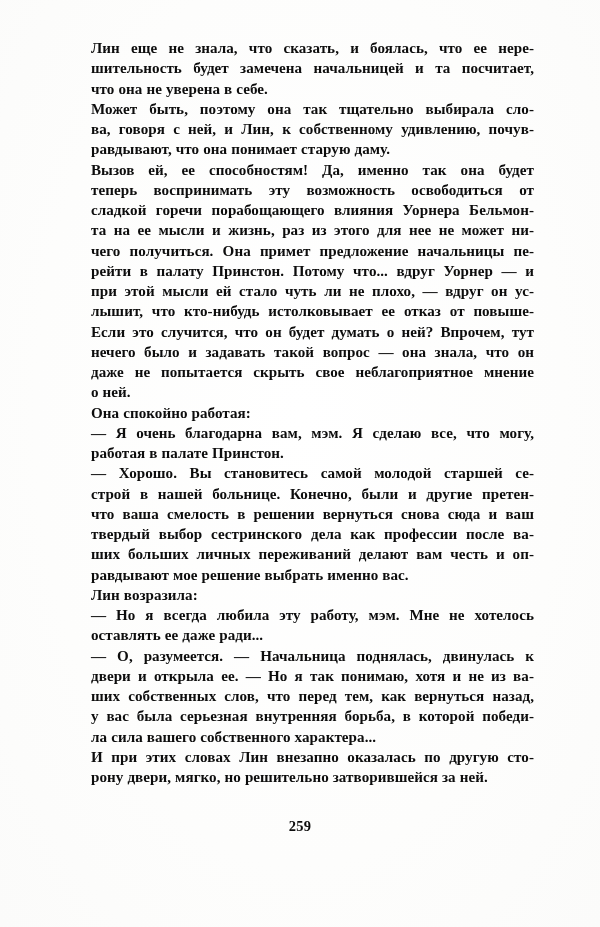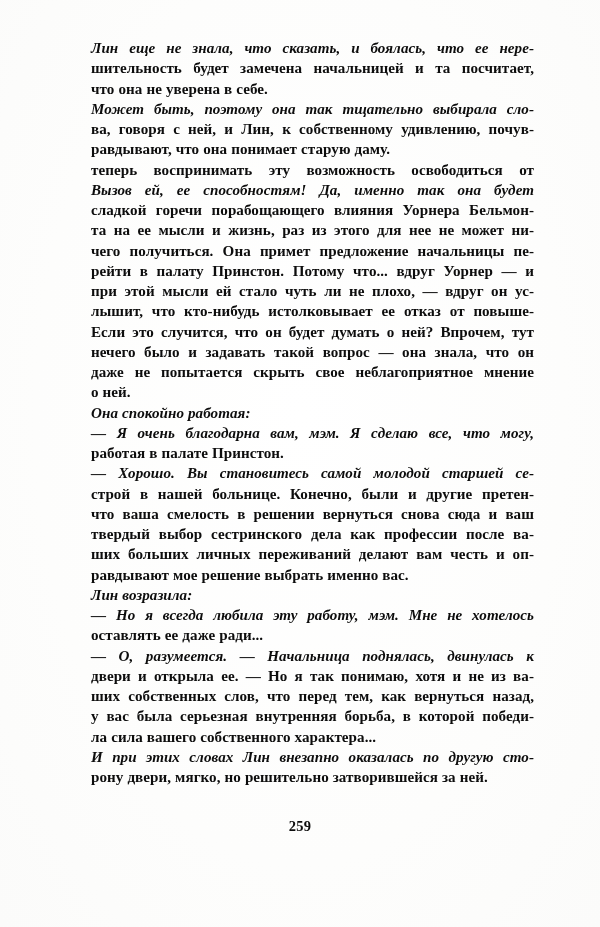--- a/index.html
+++ b/index.html
@@ -72,21 +72,20 @@
   .ln.j {
     text-align: justify;
     text-align-last: justify;
   }
   .ln.last {
     text-align: left;
     text-align-last: left;
   }
   .ln.ind {
     text-indent: 25px;
-    font-style: italic;
   }
 
   #folio {
     position: absolute;
     left: 0;
     right: 0;
     top: 817px;
     text-align: center;
     font-size: 14.5px;
     font-weight: 700;
@@ -105,22 +104,22 @@
         <span class="ln j ind">Лин еще не знала, что сказать, и боялась, что ее нере-</span>
         <span class="ln j">шительность будет замечена начальницей и та посчитает,</span>
         <span class="ln last">что она не уверена в себе.</span>
       </p>
       <p class="para indent">
         <span class="ln j ind">Может быть, поэтому она так тщательно выбирала сло-</span>
         <span class="ln j">ва, говоря с ней, и Лин, к собственному удивлению, почув-</span>
         <span class="ln last">равдывают, что она понимает старую даму.</span>
       </p>
       <p class="para indent">
+        <span class="ln j ind">Вызов ей, ее способностям! Да, именно так она будет</span>
         <span class="ln j">теперь воспринимать эту возможность освободиться от</span>
-        <span class="ln j ind">Вызов ей, ее способностям! Да, именно так она будет</span>
         <span class="ln j">сладкой горечи порабощающего влияния Уорнера Бельмон-</span>
         <span class="ln j">та на ее мысли и жизнь, раз из этого для нее не может ни-</span>
         <span class="ln j">чего получиться. Она примет предложение начальницы пе-</span>
         <span class="ln j">рейти в палату Принстон. Потому что... вдруг Уорнер — и</span>
         <span class="ln j">при этой мысли ей стало чуть ли не плохо, — вдруг он ус-</span>
         <span class="ln j">лышит, что кто-нибудь истолковывает ее отказ от повыше-</span>
         <span class="ln j">Если это случится, что он будет думать о ней? Впрочем, тут</span>
         <span class="ln j">нечего было и задавать такой вопрос — она знала, что он</span>
         <span class="ln j">даже не попытается скрыть свое неблагоприятное мнение</span>
         <span class="ln last">о ней.</span>

